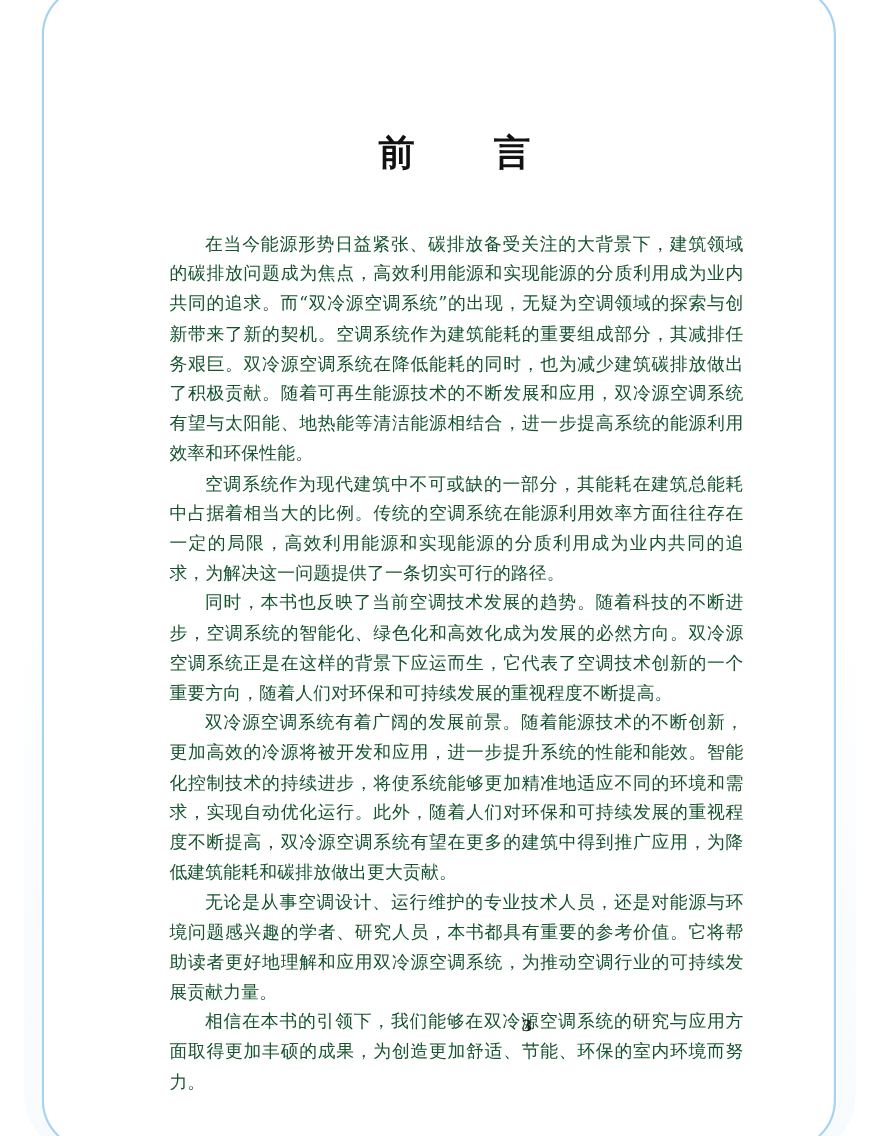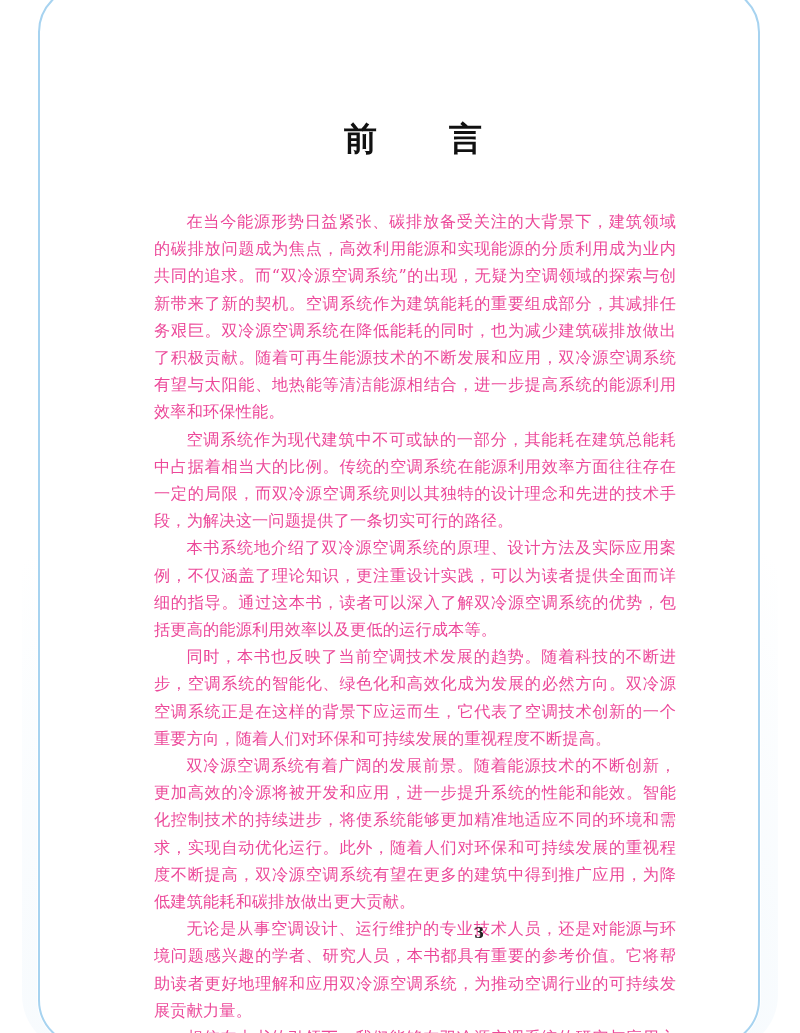--- a/index.html
+++ b/index.html
@@ -88,21 +88,21 @@
     left: 140px;
     top: 208px;
     width: 522px;
   }
 
   .para {
     margin: 0 0 0 0;
     font-family: "DejaVu Serif", "Liberation Serif", serif;
     font-size: 16.2px;
     line-height: 27.2px;
-    color: #ec4899;
+    color: #14532d;
     text-align: justify;
     text-justify: inter-ideograph;
     text-indent: 2em;
     letter-spacing: 0.15px;
     word-break: break-all;
   }
 
   #page-number {
     position: absolute;
     left: 0;
@@ -125,22 +125,21 @@
   <div id="page-glow"></div>
   <div id="page-frame"></div>
   <div id="frame-mask-top"></div>
 
   <div id="content">
 
     <div id="doc-title">前　　言</div>
 
     <div id="body-text">
       <p class="para">在当今能源形势日益紧张、碳排放备受关注的大背景下，建筑领域的碳排放问题成为焦点，高效利用能源和实现能源的分质利用成为业内共同的追求。而“双冷源空调系统”的出现，无疑为空调领域的探索与创新带来了新的契机。空调系统作为建筑能耗的重要组成部分，其减排任务艰巨。双冷源空调系统在降低能耗的同时，也为减少建筑碳排放做出了积极贡献。随着可再生能源技术的不断发展和应用，双冷源空调系统有望与太阳能、地热能等清洁能源相结合，进一步提高系统的能源利用效率和环保性能。</p>
-      <p class="para">空调系统作为现代建筑中不可或缺的一部分，其能耗在建筑总能耗中占据着相当大的比例。传统的空调系统在能源利用效率方面往往存在一定的局限，而双冷源空调系统则以其独特的设计理念和先进的技术手段，为解决这一问题提供了一条切实可行的路径。</p>
-      <p class="para">本书系统地介绍了双冷源空调系统的原理、设计方法及实际应用案例，不仅涵盖了理论知识，更注重设计实践，可以为读者提供全面而详细的指导。通过这本书，读者可以深入了解双冷源空调系统的优势，包括更高的能源利用效率以及更低的运行成本等。</p>
+      <p class="para">空调系统作为现代建筑中不可或缺的一部分，其能耗在建筑总能耗中占据着相当大的比例。传统的空调系统在能源利用效率方面往往存在一定的局限，高效利用能源和实现能源的分质利用成为业内共同的追求，为解决这一问题提供了一条切实可行的路径。</p>
       <p class="para">同时，本书也反映了当前空调技术发展的趋势。随着科技的不断进步，空调系统的智能化、绿色化和高效化成为发展的必然方向。双冷源空调系统正是在这样的背景下应运而生，它代表了空调技术创新的一个重要方向，随着人们对环保和可持续发展的重视程度不断提高。</p>
       <p class="para">双冷源空调系统有着广阔的发展前景。随着能源技术的不断创新，更加高效的冷源将被开发和应用，进一步提升系统的性能和能效。智能化控制技术的持续进步，将使系统能够更加精准地适应不同的环境和需求，实现自动优化运行。此外，随着人们对环保和可持续发展的重视程度不断提高，双冷源空调系统有望在更多的建筑中得到推广应用，为降低建筑能耗和碳排放做出更大贡献。</p>
       <p class="para">无论是从事空调设计、运行维护的专业技术人员，还是对能源与环境问题感兴趣的学者、研究人员，本书都具有重要的参考价值。它将帮助读者更好地理解和应用双冷源空调系统，为推动空调行业的可持续发展贡献力量。</p>
       <p class="para">相信在本书的引领下，我们能够在双冷源空调系统的研究与应用方面取得更加丰硕的成果，为创造更加舒适、节能、环保的室内环境而努力。</p>
 
     </div>
 
     <div id="page-number">3</div>
 
   </div>

